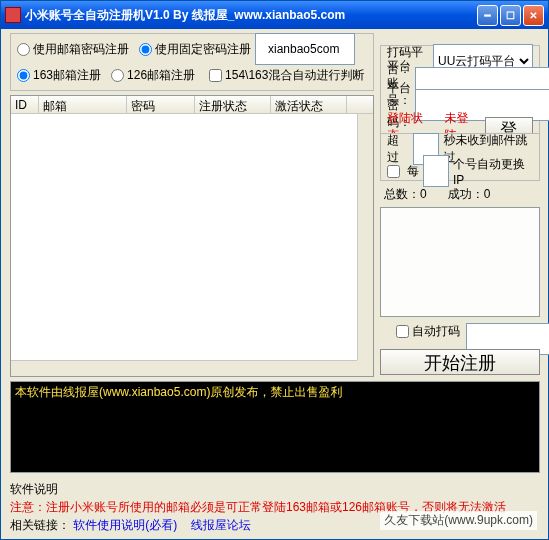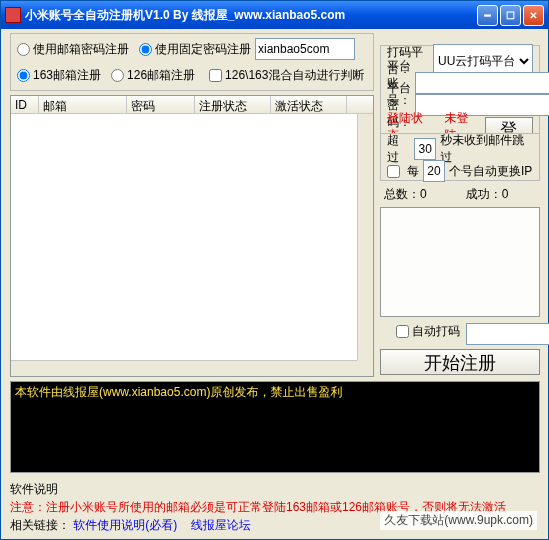--- a/index.html
+++ b/index.html
@@ -14,24 +14,24 @@
 .maxbtn { background: linear-gradient(#6fa1e6,#2b69cf); }
 .closebtn { background: linear-gradient(#f08262,#d4411b); }
 .client { position: absolute; top: 28px; left: 3px; right: 3px; bottom: 3px; background: #ece9d8; }
 .fieldset { border: 1px solid #bbb; background: #ece9d8; position: absolute; }
 .fs1 { left: 6px; top: 4px; width: 364px; height: 58px; padding: 4px 6px; }
 .fs2 { left: 376px; top: 16px; width: 160px; height: 96px; padding: 4px 6px; }
 .fs3 { left: 376px; top: 104px; width: 160px; height: 48px; padding: 4px 6px; }
 .row { display: flex; align-items: center; height: 22px; gap: 4px; }
 input[type=radio], input[type=checkbox] { margin: 0 3px 0 0; vertical-align: middle; }
 label { vertical-align: middle; white-space: nowrap; }
-.textin { border: 1px solid #7f9db9; background: #fff; height: 22px; padding: 0 2px; font-size: 12px; }
+.textin { border: 1px solid #7f9db9; background: #fff; height: 32px; padding: 0 12px; font-size: 12px; }
 select { border: 1px solid #7f9db9; background: #fff; height: 35px; font-size: 12px; }
 .btn { border: 1px solid #888; background: linear-gradient(#fdfdfb,#e8e6da); height: 20px; padding: 0 8px; font-size: 17px; cursor: pointer; }
-.stats { position: absolute; left: 376px; top: 156px; width: 160px; height: 18px; display: flex; gap: 39px; padding-left: 4px; align-items: center; }
+.stats { position: absolute; left: 376px; top: 156px; width: 160px; height: 18px; display: flex; gap: 21px; padding-left: 4px; align-items: center; }
 .blankbox { position: absolute; left: 376px; top: 178px; width: 160px; height: 110px; border: 1px solid #919b9c; background: #fdfdfb; }
 .autodama { position: absolute; left: 392px; top: 294px; width: 160px; height: 22px; display: flex; align-items: flex-start; }
 .autodama .textin { flex: 1; margin-left: 6px; }
 .startbtn { position: absolute; left: 376px; top: 320px; width: 160px; height: 26px; border: 1px solid #888; background: linear-gradient(#fdfdfb,#e8e6da); font-size: 18px; cursor: pointer; }
 .table { position: absolute; left: 6px; top: 66px; width: 364px; height: 282px; border: 1px solid #919b9c; background: #fff; }
 .thead { display: flex; height: 18px; background: linear-gradient(#fdfdfb,#ece9d8); border-bottom: 1px solid #c8c8c8; }
 .th { border-right: 1px solid #c8c8c8; padding: 2px 4px; height: 18px; overflow: hidden; white-space: nowrap; }
 .scroll-v { position: absolute; right: 0; top: 18px; bottom: 16px; width: 16px; background: #ece9d8; border-left: 1px solid #c8c8c8; }
 .scroll-h { position: absolute; left: 0; right: 16px; bottom: 0; height: 16px; background: #ece9d8; border-top: 1px solid #c8c8c8; }
 .scroll-corner { position: absolute; right: 0; bottom: 0; width: 16px; height: 16px; background: #ece9d8; }
@@ -62,21 +62,21 @@
 
     <div class="fieldset fs1">
       <div class="row">
         <label><input type="radio" name="pwmode" style=""><span>使用邮箱密码注册</span></label>
         <label style="margin-left:6px;"><input type="radio" name="pwmode" checked="" style=""><span>使用固定密码注册</span></label>
         <input class="textin" style="width: 100px;" value="xianbao5com">
       </div>
       <div class="row" style="margin-top:4px;">
         <label><input type="radio" name="mailmode" checked="" style=""><span>163邮箱注册</span></label>
         <label style="margin-left:6px;"><input type="radio" name="mailmode" style=""><span>126邮箱注册</span></label>
-        <label style="margin-left:10px;"><input type="checkbox" style=""><span>126\163混合自动进行判断</span></label>
+        <label style="margin-left:10px;"><input type="checkbox" style=""><span>154\163混合自动进行判断</span></label>
       </div>
     </div>
 
     <div class="fieldset fs2">
       <div class="row">
         <span>打码平台：</span>
         <select style="flex:1;">
           <option>UU云打码平台</option>
         </select>
       </div>

